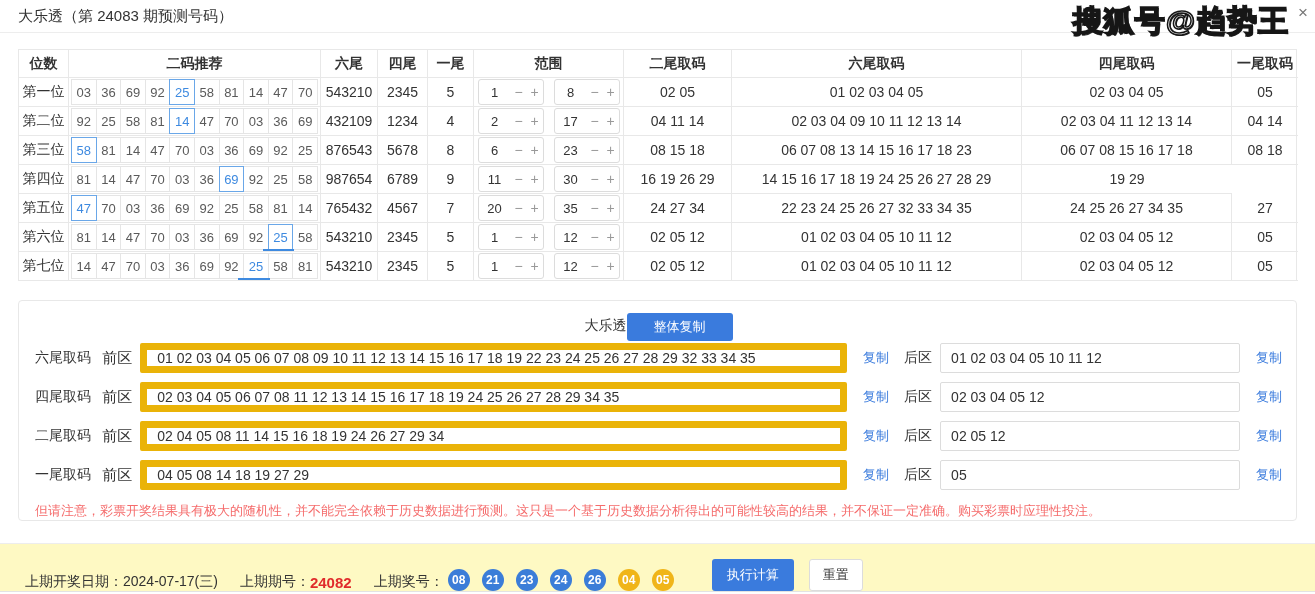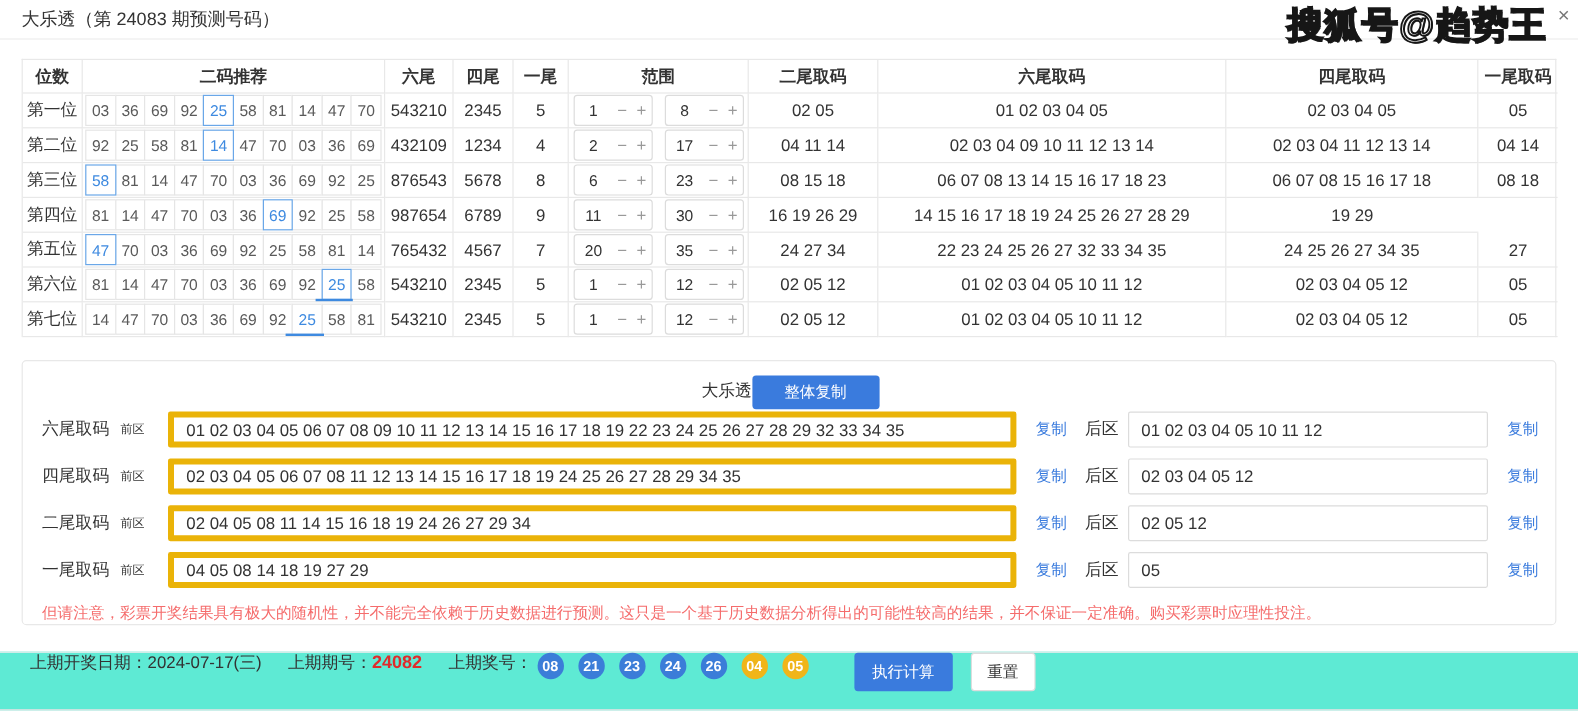--- a/index.html
+++ b/index.html
@@ -37,30 +37,30 @@
   .stepper .st-btn { width:16px; text-align:center; color:#999; font-size:14px; cursor:pointer; user-select:none; }
   .tailcode { color:#3c3c3c; }
 
   
   .panel { position:absolute; left:18px; top:300px; width:1279px; height:221px; border:1px solid #e8e8e8; border-radius:4px; padding:12px 14px 0 16px; background:#fff; }
   .panel-head { display:flex; align-items:flex-start; justify-content:center; height:30px; }
   .panel-title { font-size:14px; color:#333; padding-top:4px; }
   .copy-all-btn { background:#3a7bdd; color:#fff; font-size:13px; padding:5px 27px; border-radius:3px; border:none; cursor:pointer; }
   .copy-row { display:flex; align-items:center; margin-bottom:9px; height:30px; }
   .crow-label { width:66px; font-size:14px; color:#333; white-space:nowrap; }
-  .crow-zone { width:32px; font-size:10px; color:#333; margin-right:8px; }
-  .front-input { width:712px; height:30px; border:5px solid #eab308; border-radius:2px; padding:0 10px; font-size:14px; color:#333; font-family:inherit; background:#fff; }
+  .crow-zone { width:32px; font-size:15px; color:#333; margin-right:8px;text-align:right; }
+  .front-input { width:712px; height:30px; border:7px solid #eab308; border-radius:2px; padding:0 10px; font-size:14px; color:#333; font-family:inherit; background:#fff; }
   .copy-link { color:#3a7bdd; font-size:13px; margin:0 15px 0 16px; cursor:pointer; white-space:nowrap; }
   .back-label { font-size:14px; color:#333; margin-right:8px; white-space:nowrap; }
   .back-input { width:302px; height:30px; border:1px solid #dcdcdc; border-radius:2px; padding:0 10px; font-size:14px; color:#333; font-family:inherit; background:#fff; }
   .copy-link.last { margin-right:0; }
   .warning { margin-top:12px; color:#f56c6c; font-size:13px; }
 
   
-  .footer { position:absolute; left:0; top:543px; width:1315px; height:49px; border-top:1px solid #ededed; border-bottom:1px solid #e3e3e3; display:flex; align-items:flex-start; padding-left:25px; font-size:14px; background:#5eead4; }
+  .footer { position:absolute; left:0; top:543px; width:1315px; height:49px; border-top:1px solid #ededed; border-bottom:1px solid #e3e3e3; display:flex; align-items:flex-end; padding-left:25px; font-size:14px; background:#fef9c3; }
   .f-label { color:#333; }
   .f-date { margin-right:22px; color:#333; }
   .f-issue { color:#e02b2b; font-weight:bold; font-size:15px; margin-right:22px; }
   .balls { display:flex; gap:12px; align-items:center; margin-left:4px; }
   .ball { width:22px; height:22px; border-radius:50%; color:#fff; font-size:12px; font-weight:bold; display:flex; align-items:center; justify-content:center; }
   .ball-blue { background:#3b7dd8; }
   .ball-yellow { background:#f0b519; }
   .calc-btn { margin-left:38px; background:#3a7bdd; color:#fff; border:none; border-radius:3px; font-size:13px; padding:7px 15px; cursor:pointer; }
   .reset-btn { margin-left:15px; background:#fff; color:#333; border:1px solid #dcdcdc; border-radius:3px; font-size:13px; padding:6px 13px; cursor:pointer; }
 </style>

